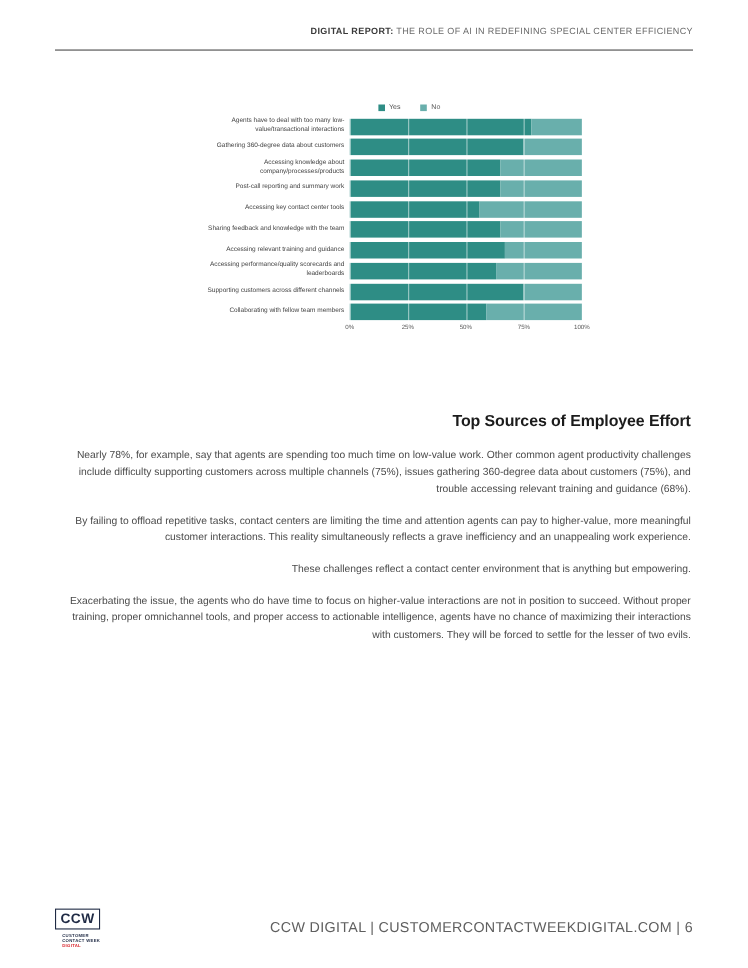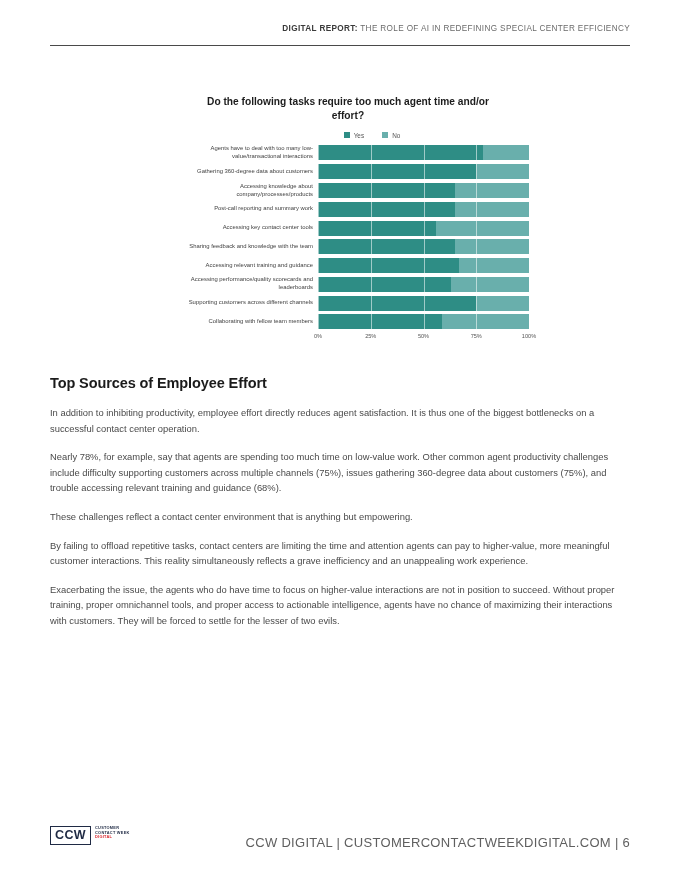--- a/index.html
+++ b/index.html
@@ -154,20 +154,21 @@
     transform: translateX(-50%);
     white-space: nowrap;
   }
 
   
   .content {
     position: absolute;
     left: 50px;
     top: 375px;
     width: 578px;
+    text-align: right;
   }
   .section-heading {
     font-size: 14.5px;
     font-weight: bold;
     color: #1b1b1b;
     margin: 0 0 14px 0;
     letter-spacing: -0.1px;
   }
   .para {
     font-size: 9.4px;
@@ -182,22 +183,23 @@
     left: 50px;
     top: 826px;
     width: 580px;
     height: 30px;
   }
   .logo {
     position: absolute;
     left: 0;
     top: 0;
     display: flex;
-    align-items: flex-start;
+    align-items: flex-end;
     gap: 4px;
+    flex-direction: column;
   }
   .logo-box {
     border: 1.3px solid #1f2a44;
     padding: 2px 4px 2px 4px;
     font-size: 12.5px;
     font-weight: bold;
     color: #1f2a44;
     letter-spacing: 0.4px;
     line-height: 1;
   }
@@ -230,21 +232,20 @@
 <body>
 
 <div class="page-header">
   <div class="header-text">
     <span class="strong">DIGITAL REPORT:</span><span> THE ROLE OF AI IN REDEFINING SPECIAL CENTER EFFICIENCY</span>
   </div>
 </div>
 <div class="header-rule"></div>
 
 <div class="chart-figure">
-  <div class="chart-title">Do the following tasks require too much agent time and/or effort?</div>
 
   <div class="chart-legend">
     <div class="legend-item">
       <span class="legend-swatch" style="background: rgb(46, 141, 133);"></span>
       <span class="legend-label">Yes</span>
     </div>
     <div class="legend-item">
       <span class="legend-swatch" style="background: rgb(105, 175, 172);"></span>
       <span class="legend-label">No</span>
     </div>
@@ -336,24 +337,23 @@
         <span class="tick" style="left: 50%;">50%</span>
         <span class="tick" style="left: 75%;">75%</span>
         <span class="tick" style="left: 100%;">100%</span>
       </div>
   </div>
 </div>
 
 <div class="content">
   <h2 class="section-heading">Top Sources of Employee Effort</h2>
   <div id="paragraphs">
-      <p class="para">In addition to inhibiting productivity, employee effort directly reduces agent satisfaction. It is thus one of the biggest bottlenecks on a successful contact center operation.</p>
       <p class="para">Nearly 78%, for example, say that agents are spending too much time on low-value work. Other common agent productivity challenges include difficulty supporting customers across multiple channels (75%), issues gathering 360-degree data about customers (75%), and trouble accessing relevant training and guidance (68%).</p>
+      <p class="para">By failing to offload repetitive tasks, contact centers are limiting the time and attention agents can pay to higher-value, more meaningful customer interactions. This reality simultaneously reflects a grave inefficiency and an unappealing work experience.</p>
       <p class="para">These challenges reflect a contact center environment that is anything but empowering.</p>
-      <p class="para">By failing to offload repetitive tasks, contact centers are limiting the time and attention agents can pay to higher-value, more meaningful customer interactions. This reality simultaneously reflects a grave inefficiency and an unappealing work experience.</p>
       <p class="para">Exacerbating the issue, the agents who do have time to focus on higher-value interactions are not in position to succeed. Without proper training, proper omnichannel tools, and proper access to actionable intelligence, agents have no chance of maximizing their interactions with customers. They will be forced to settle for the lesser of two evils.</p>
     </div>
 </div>
 
 <div class="footer">
   <div class="logo">
     <div class="logo-box">CCW</div>
     <div class="logo-words">
       <span>CUSTOMER</span>
       <span>CONTACT WEEK</span>

